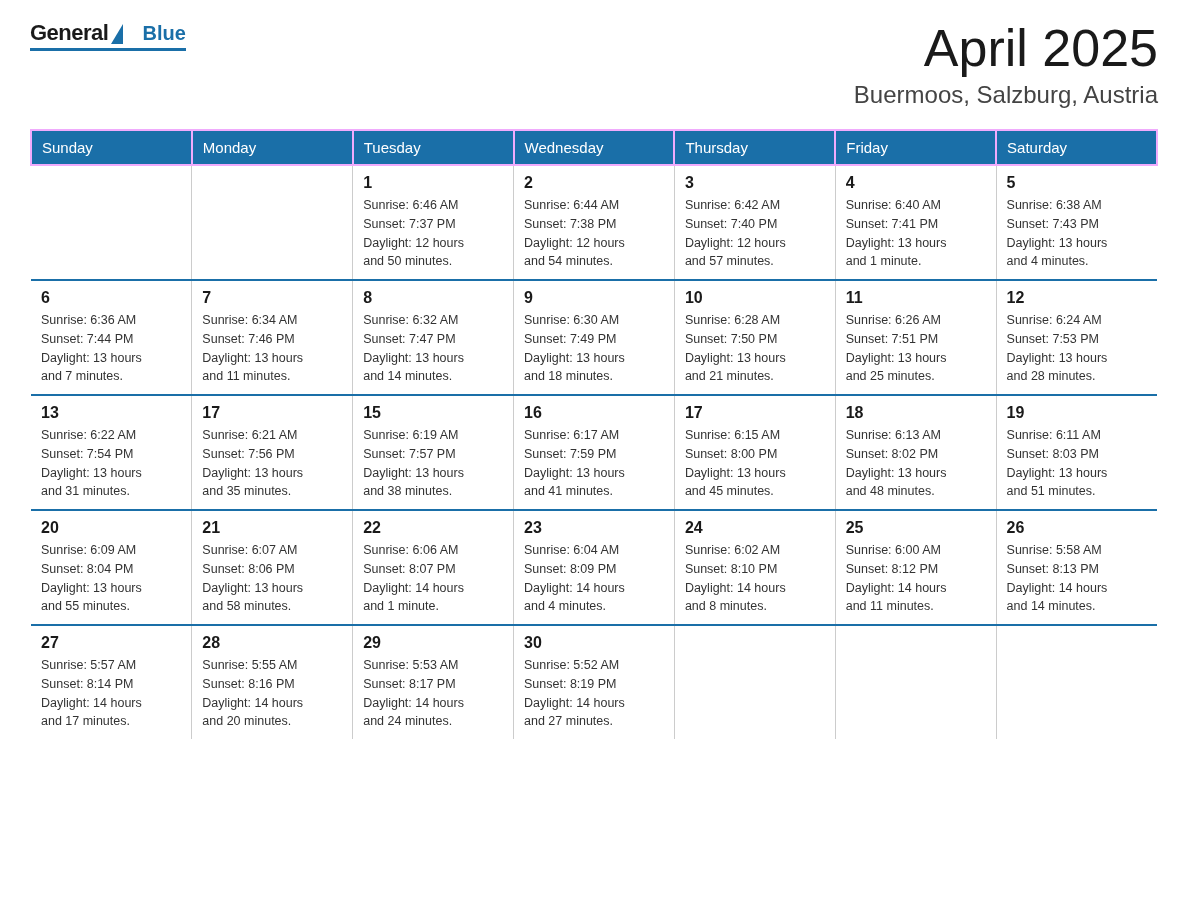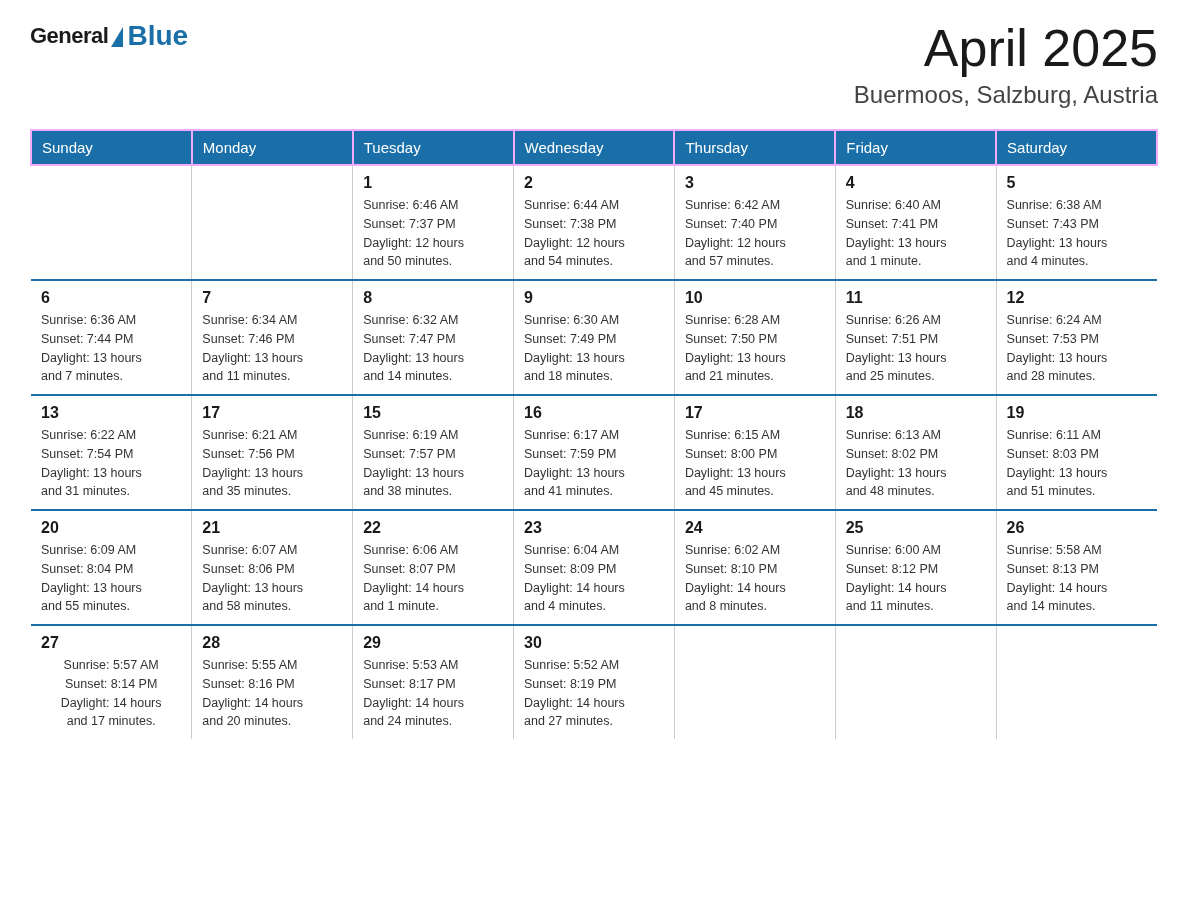--- a/index.html
+++ b/index.html
@@ -10,21 +10,21 @@
       color: #222;
     }
     .header {
       display: flex;
       justify-content: space-between;
       align-items: flex-start;
       margin-bottom: 20px;
     }
     .logo {
       display: flex;
-      flex-direction: row;
+      flex-direction: column;
       align-items: flex-start;
     }
     .logo-top {
       display: flex;
       align-items: center;
     }
     .logo-general {
       font-size: 22px;
       font-weight: bold;
       color: #1a1a1a;
@@ -32,24 +32,24 @@
     }
     .logo-triangle {
       width: 0;
       height: 0;
       border-left: 12px solid transparent;
       border-bottom: 20px solid #1a6fa8;
       margin-left: 3px;
       margin-bottom: -2px;
     }
     .logo-blue {
-      font-size: 28px;
+      font-size: 20px;
       font-weight: bold;
       color: #1a6fa8;
-      margin-left: 4px;
+      margin-left: 19px;
     }
     .logo-underline {
       width: 100%;
       height: 3px;
       background: #1a6fa8;
       margin-top: 2px;
     }
     .title-section {
       text-align: right;
     }
@@ -330,21 +330,21 @@
           <span class="day-num">26</span>
           <div class="day-info" style="white-space: pre-line;">Sunrise: 5:58 AM
 Sunset: 8:13 PM
 Daylight: 14 hours
 and 14 minutes.</div>
         </td>
       </tr>
       <tr>
         <td>
           <span class="day-num">27</span>
-          <div class="day-info" style="white-space: pre-line; text-align: center;">Sunrise: 5:57 AM
+          <div class="day-info" style="white-space: pre-line;">Sunrise: 5:57 AM
 Sunset: 8:14 PM
 Daylight: 14 hours
 and 17 minutes.</div>
         </td>
         <td>
           <span class="day-num">28</span>
           <div class="day-info" style="white-space: pre-line;">Sunrise: 5:55 AM
 Sunset: 8:16 PM
 Daylight: 14 hours
 and 20 minutes.</div>

